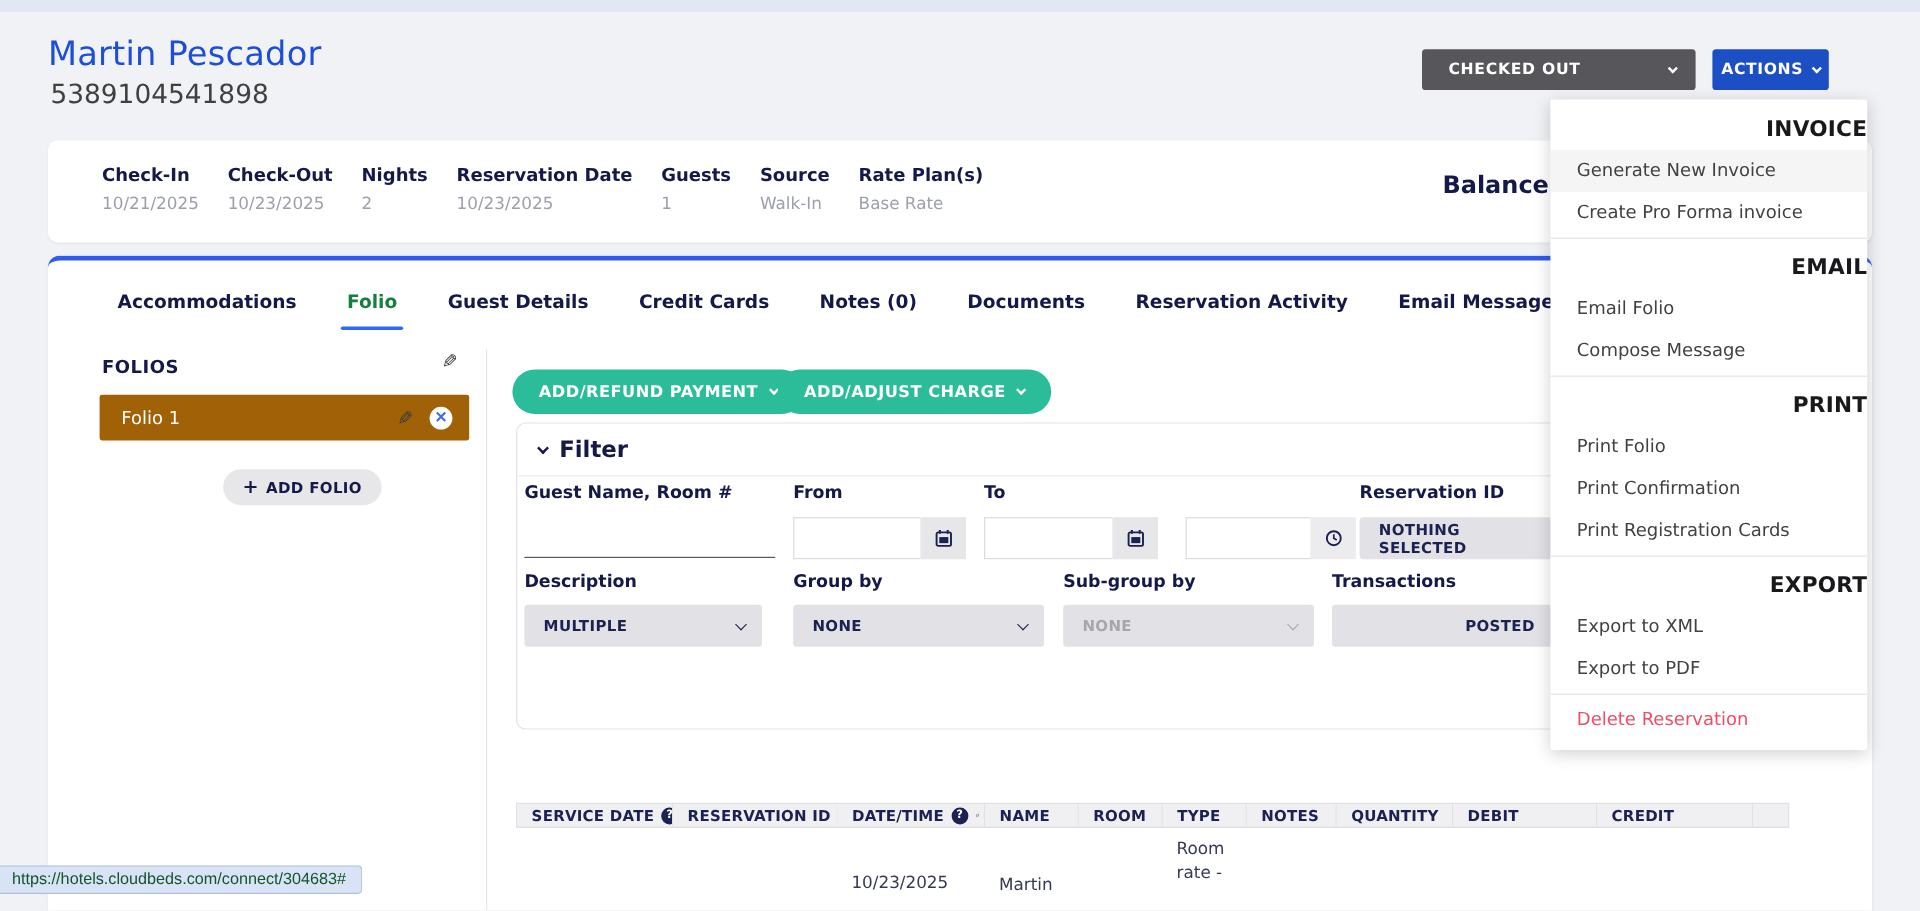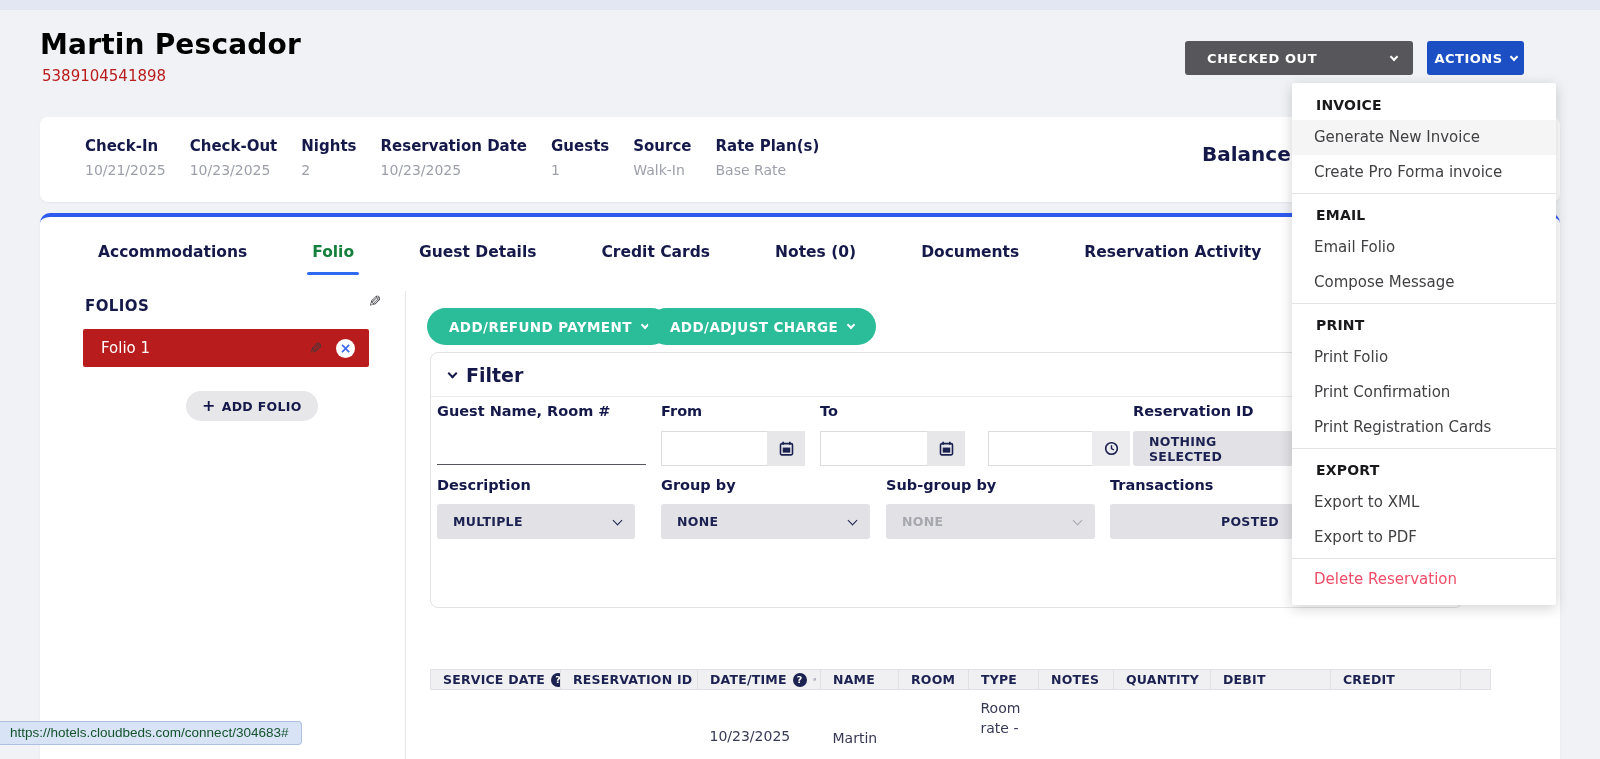--- a/index.html
+++ b/index.html
@@ -1,22 +1,22 @@
 <!DOCTYPE html>
 <html><head>
 <meta charset="utf-8">
 <style>
   * { box-sizing: border-box; }
   body { margin:0; background:#e9ebf2; font-family:"DejaVu Sans", sans-serif; }
   .stage { position:relative; width:1600px; height:759px; background:#f1f2f6; overflow:hidden; }
   .topstrip { position:absolute; left:0; top:0; width:1600px; height:10px; background:#e3e6f3; }
 
   
-  .page-title { position:absolute; left:40px; top:28px; font-size:28px; font-weight:700; color:#000000; letter-spacing:.2px; }
-  .res-number { position:absolute; left:42px; top:67px; font-size:15px; color:#b91c1c; }
+  .page-title { position:absolute; left:40px; top:28px; font-size:28px; font-weight:400; color:#1d4ed8; letter-spacing:.2px; }
+  .res-number { position:absolute; left:42px; top:67px; font-size:22px; color:#404040; }
   .status-btn { position:absolute; left:1185px; top:41px; width:228px; height:34px; background:#57575b; color:#fff;
     font-size:13px; font-weight:700; letter-spacing:.6px; display:flex; align-items:center; justify-content:space-between;
     padding:0 16px 0 22px; border-radius:3px; cursor:pointer; }
   .actions-btn { position:absolute; left:1427px; top:41px; width:97px; height:34px; background:#1d4fc4; color:#fff;
     border-radius:3px; display:flex; align-items:center; justify-content:center; gap:8px; font-size:13px; font-weight:700;
     letter-spacing:.5px; cursor:pointer; }
   .chev { display:inline-block; width:6px; height:6px; border-right:2px solid currentColor; border-bottom:2px solid currentColor;
     transform:rotate(45deg); margin-top:-3px; }
 
   
@@ -24,32 +24,32 @@
     box-shadow:0 1px 2px rgba(20,25,70,.05); }
   .summary-fields { display:flex; gap:24px; padding:20px 0 0 45px; }
   .s-field { white-space:nowrap; }
   .s-label { font-size:15px; font-weight:700; color:#15194a; }
   .s-value { margin-top:7px; font-size:14px; color:#9da0ab; }
   .balance-label { position:absolute; left:1162px; top:25px; font-size:20px; font-weight:700; color:#15194a; }
 
   
   .main-card { position:absolute; left:40px; top:213px; width:1520px; height:546px; background:#fff;
     border-top:4px solid #2e5bee; border-radius:10px 10px 0 0; box-shadow:0 1px 3px rgba(0,0,0,.05); }
-  .tabs { position:absolute; left:98px; top:243px; display:flex; gap:65px; font-size:15.5px; font-weight:700; color:#15194a; }
+  .tabs { position:absolute; left:98px; top:243px; display:flex; gap:42px; font-size:15.5px; font-weight:700; color:#15194a; }
   .tab { position:relative; padding-bottom:14px; cursor:pointer; white-space:nowrap; }
   .tab.active { color:#15803d; }
   .tab.active::after { content:""; position:absolute; left:-5px; right:-5px; bottom:0; height:3px; background:#2e6bf0; border-radius:3px; }
   .v-divider { position:absolute; left:405px; top:291px; width:1px; height:468px; background:#e7e7ea; }
 
   
   .folios-title { position:absolute; left:85px; top:297px; font-size:15px; font-weight:700; color:#15194a; letter-spacing:.4px; }
   .pencil { font-size:16px; color:#3b3b40; display:inline-block; transform:scaleX(-1); }
   .pencil::before { content:"\270E"; }
   .folios-edit { position:absolute; left:368px; top:292px; cursor:pointer; }
-  .folio-row { position:absolute; left:83px; top:329px; width:286px; height:38px; background:#b91c1c; border-radius:2px;
+  .folio-row { position:absolute; left:83px; top:329px; width:308px; height:38px; background:#a16207; border-radius:2px;
     display:flex; align-items:center; color:#fff; padding:0 14px 0 18px; cursor:pointer; }
   .folio-name { flex:1; font-size:15px; }
   .folio-edit { color:#fff; font-size:14px; margin-right:14px; cursor:pointer; }
   .folio-close { width:19px; height:19px; border-radius:50%; background:#fff; color:#3e69ee; display:flex; align-items:center;
     justify-content:center; font-size:14px; font-weight:700; line-height:1; cursor:pointer; }
   .add-folio-btn { position:absolute; left:186px; top:391px; height:30px; padding:0 16px; background:#e7e7ea; border-radius:15px;
     display:flex; align-items:center; gap:6px; font-size:12.5px; font-weight:700; color:#15194a; letter-spacing:.3px; cursor:pointer; }
   .plus-icon { font-size:16px; font-weight:700; margin-top:-2px; }
 
   
@@ -83,21 +83,21 @@
   .q-icon { display:inline-block; flex:none; width:14px; height:14px; border-radius:50%; background:#1b2150; color:#fff;
     font-size:9.5px; font-weight:700; text-align:center; line-height:14px; }
   .folio-table td { font-size:14px; color:#363a54; vertical-align:top; padding-left:12px; height:90px; }
   .cell-type { line-height:20px; padding-top:8px; }
   .cell-datetime { padding-top:38px; }
   .cell-name { padding-top:40px; }
 
   
   .menu { position:absolute; left:1292px; top:83px; width:264px; background:#fff; border-radius:2px;
     box-shadow:0 3px 14px rgba(0,0,0,.18); padding:4px 0 8px; z-index:40; }
-  .menu-header { padding:10px 0 7px 24px; font-size:14px; font-weight:700; color:#19191c; letter-spacing:.2px; }
+  .menu-header { padding:10px 0 7px 24px; font-size:18px; font-weight:700; color:#19191c; letter-spacing:.2px;text-align:right; }
   .menu-item { padding:8px 0 9px 22px; font-size:15px; color:#414144; cursor:pointer; }
   .menu-item.hl { background:#f5f5f6; }
   .menu-item.danger { color:#ee4d68; }
   .menu-divider { height:1px; background:#e4e4e7; margin:3px 0; }
 
   
   .url-tip { position:absolute; left:0; top:721px; background:#d8e3f6; border:1px solid #aebfe0; border-left:none;
     border-radius:0 4px 4px 0; padding:3px 13px 4px 10px; font-size:13.5px; color:#14532d; z-index:50;
     font-family:"Liberation Sans", sans-serif; }
 </style>

